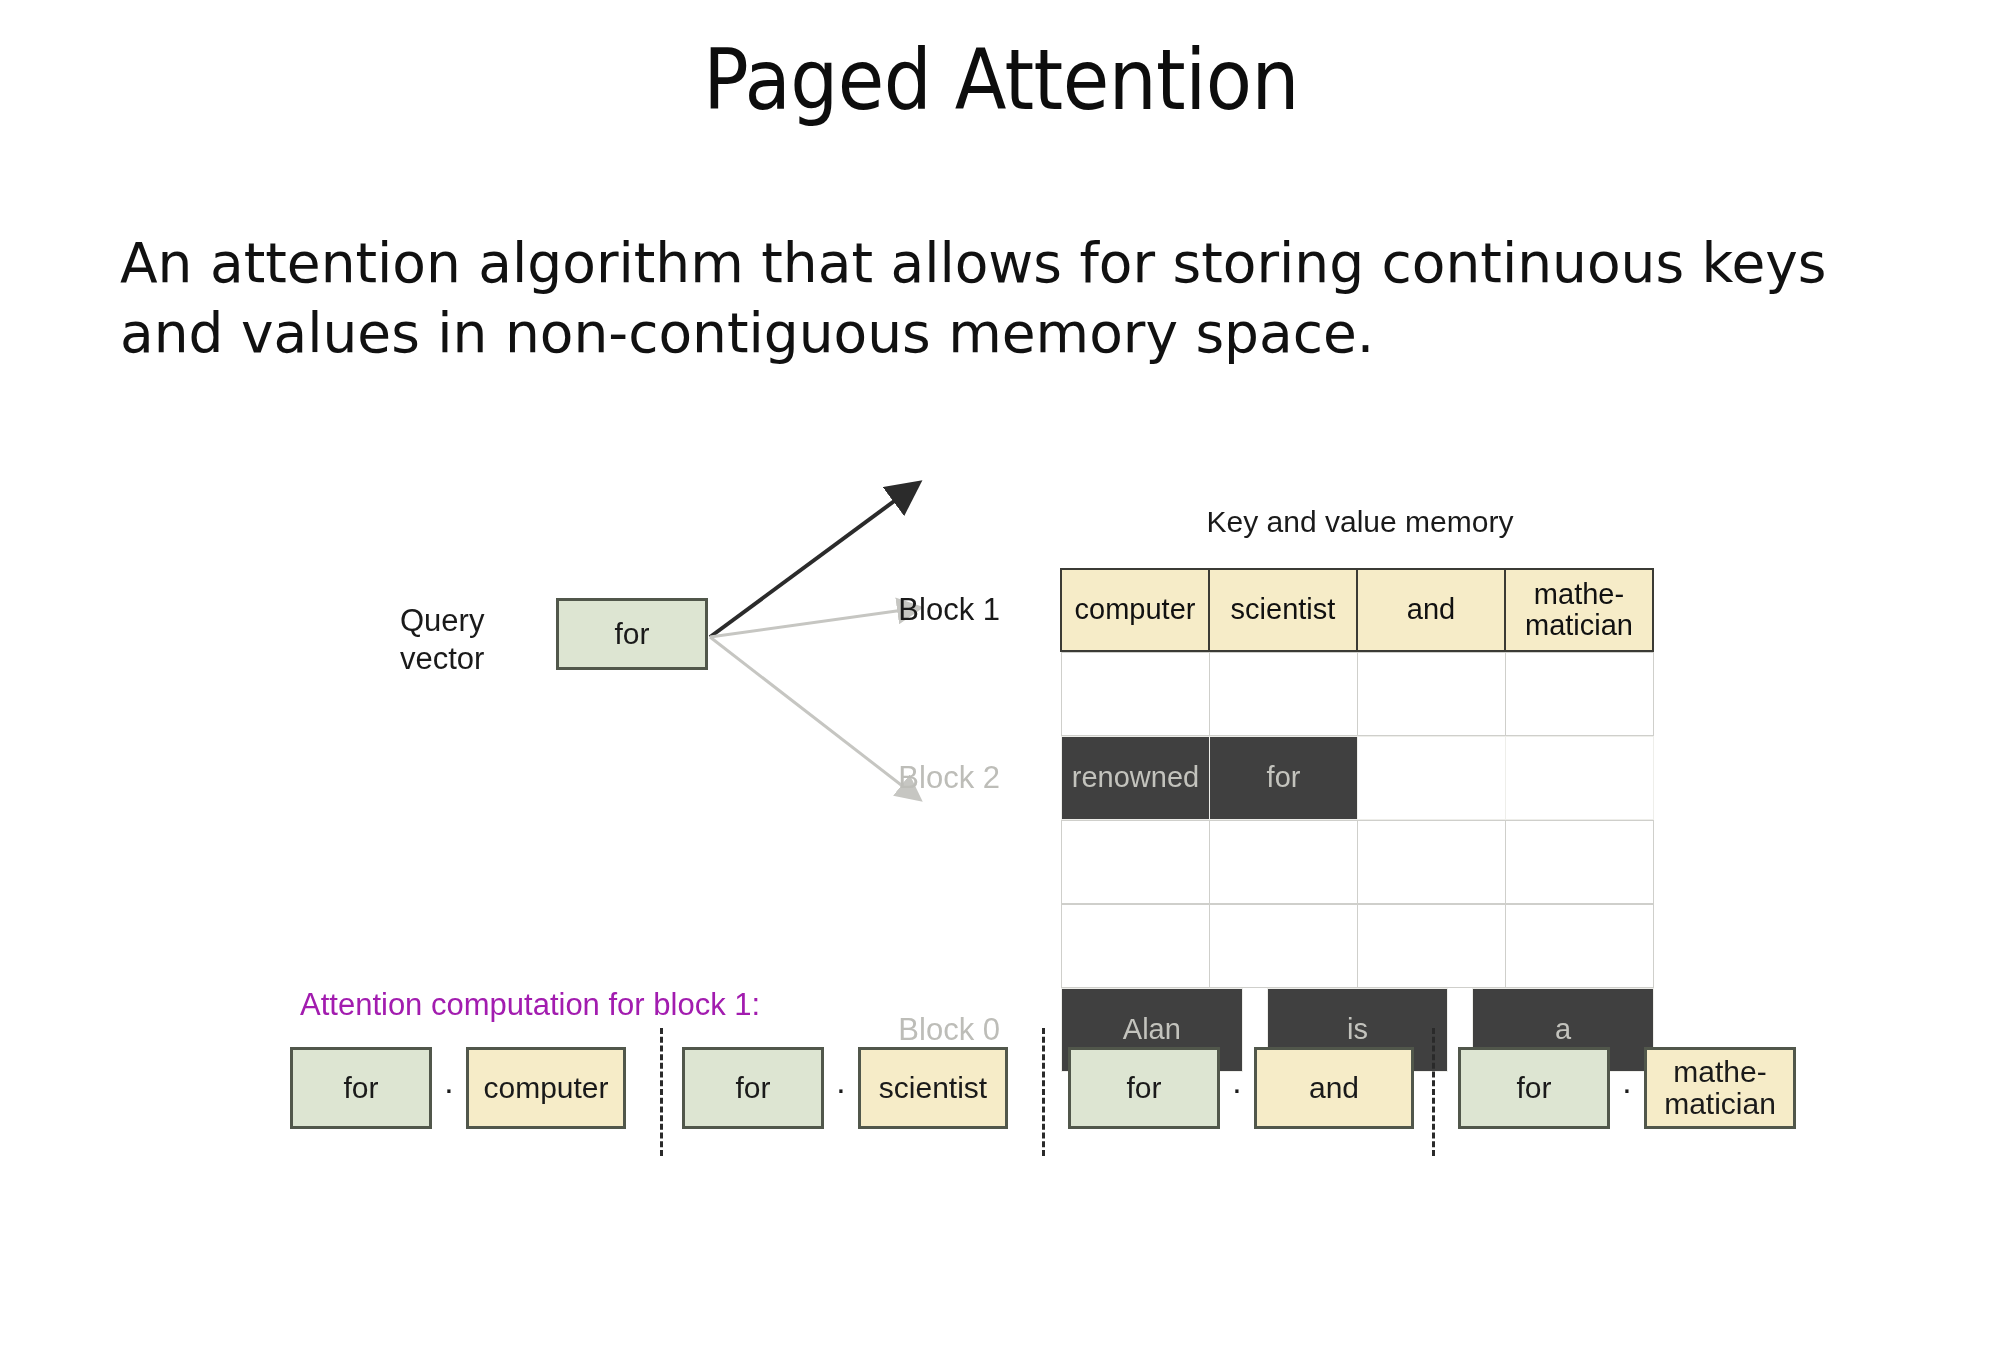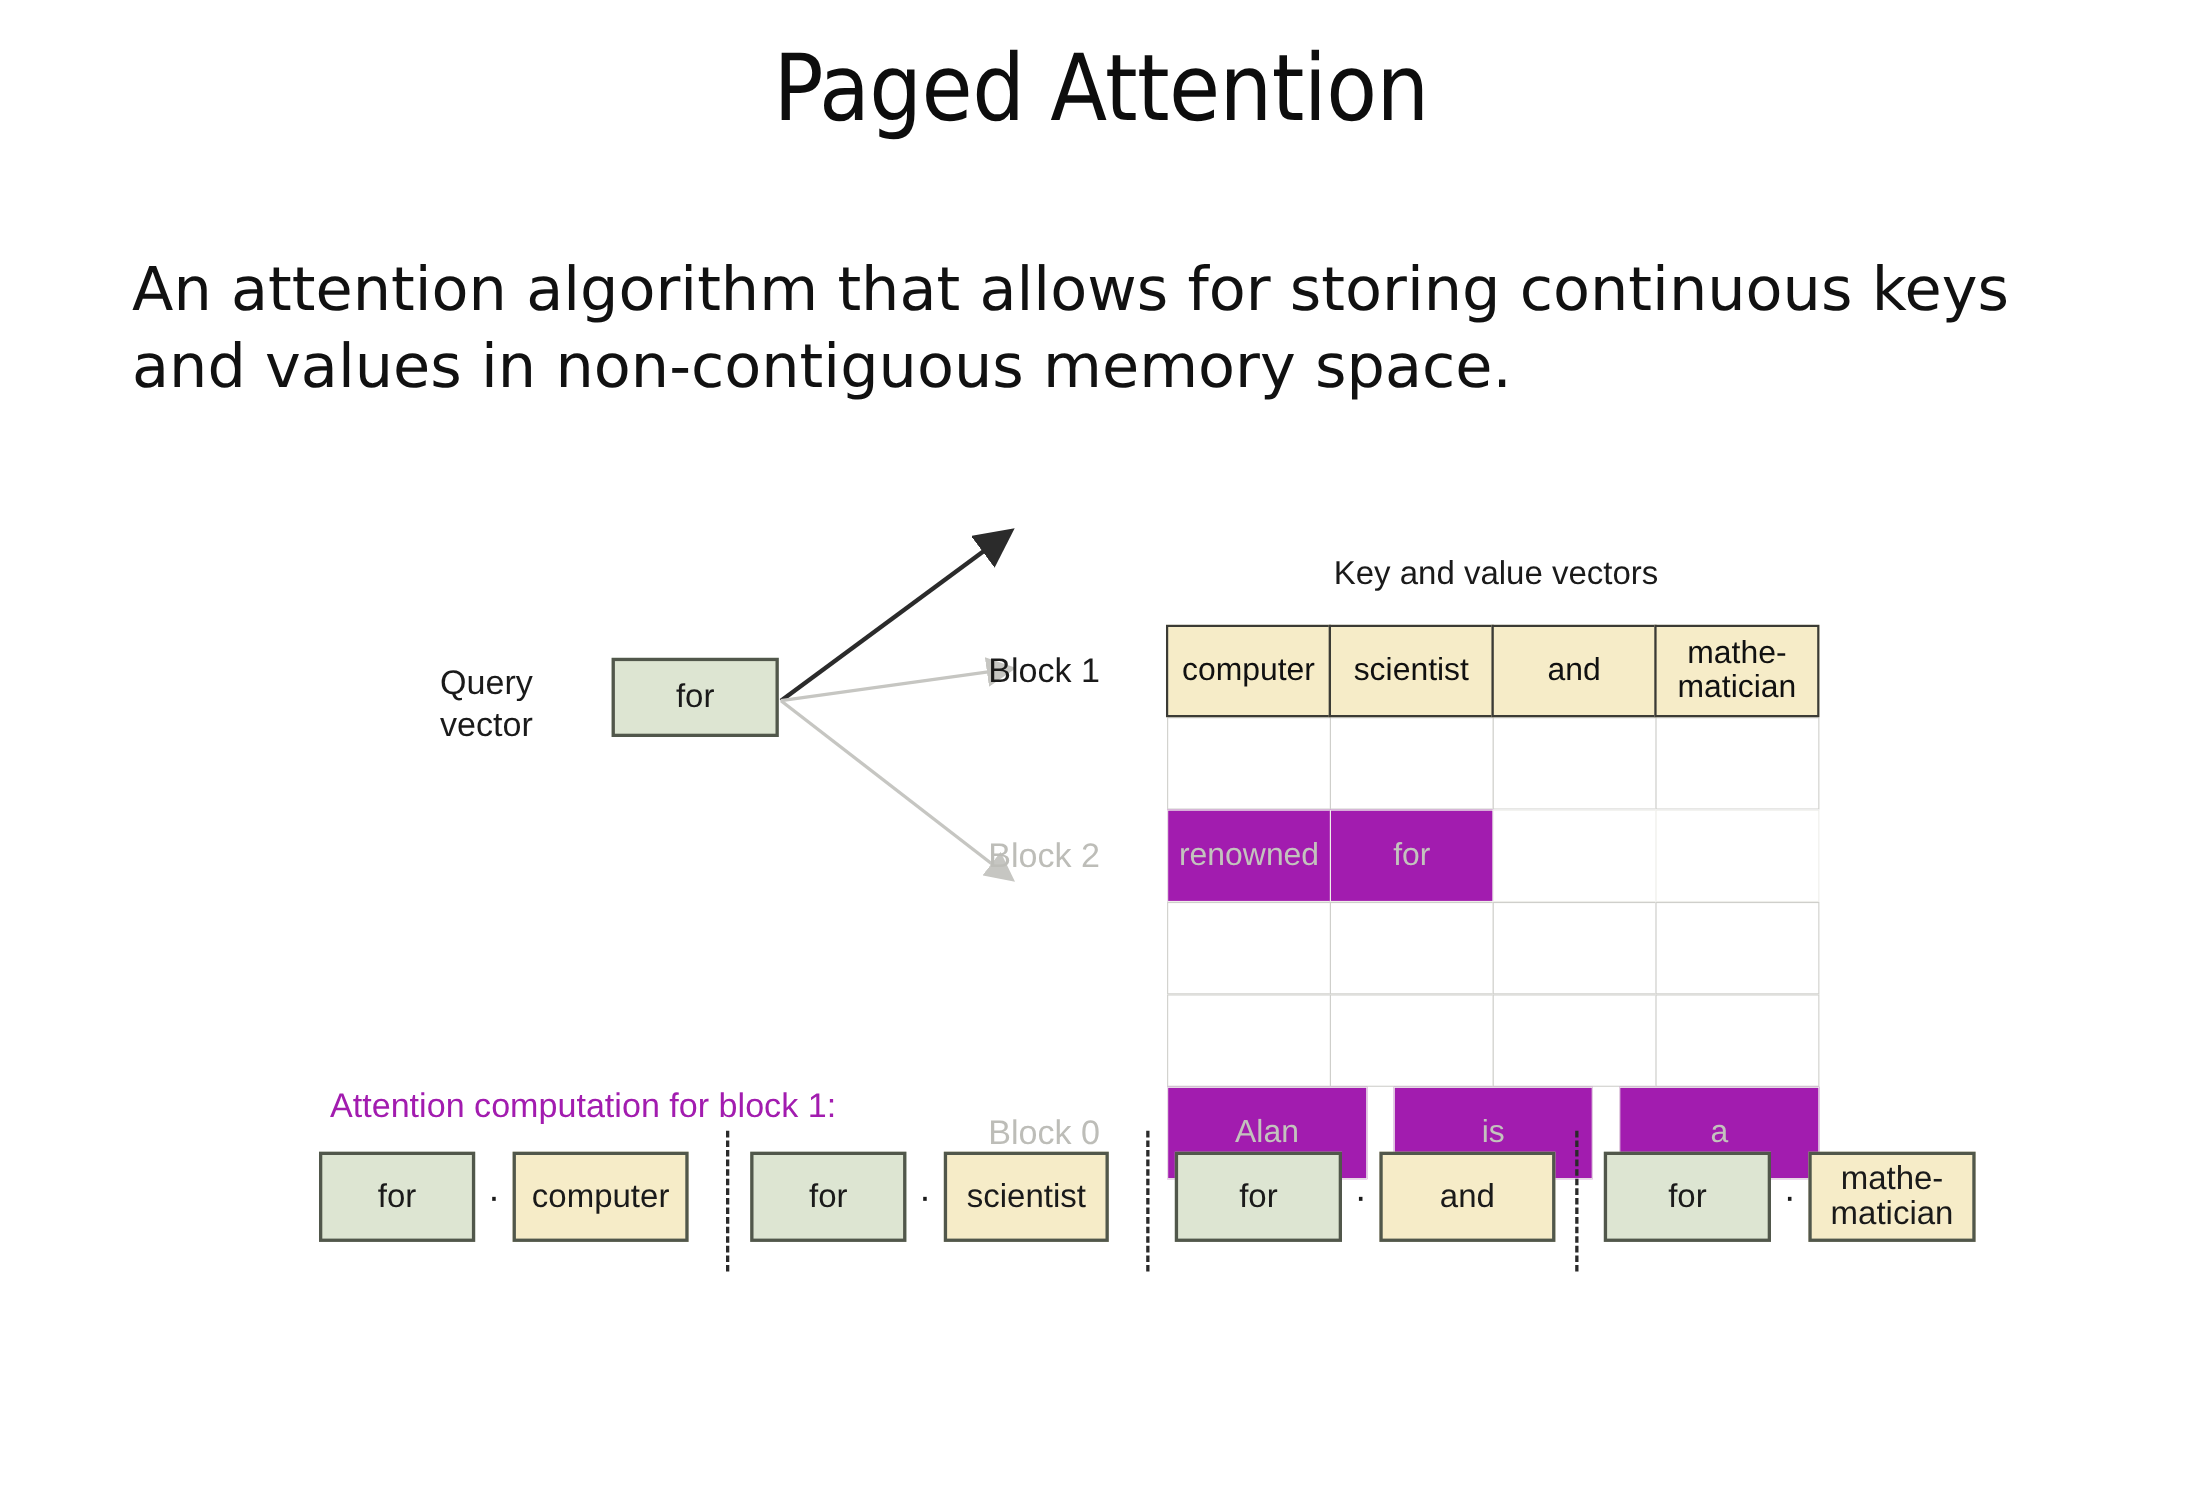--- a/index.html
+++ b/index.html
@@ -99,21 +99,21 @@
     margin-left: -2px;
     color: #111111;
     position: relative;
     z-index: 3;
   }
   .kv-row.faded .kv-cell {
     color: #c3c3bd;
     border-color: #eeeeea;
   }
   .kv-row.faded .kv-cell.filled {
-    background: #a21caf;
+    background: #404040;
   }
   .kv-row.empty .kv-cell {
     background: #ffffff;
   }
 
   .kv-label {
     position: absolute;
     right: 0;
     width: 300px;
     text-align: right;
@@ -212,21 +212,21 @@
   }
 </style>
 </head>
 <body>
 
 <div class="slide-title">Paged Attention</div>
 <div class="slide-body">An attention algorithm that allows for storing continuous keys and values in non-contiguous memory space.</div>
 
 <div class="figure">
 
-  <div class="kv-heading">Key and value vectors</div>
+  <div class="kv-heading">Key and value memory</div>
 
   <div class="query-label">
     <span>Query</span><br>
     <span>vector</span>
   </div>
   <div class="query-box">
     <span>for</span>
   </div>
 
   <svg class="arrows-svg" viewBox="0 0 2006 892">

